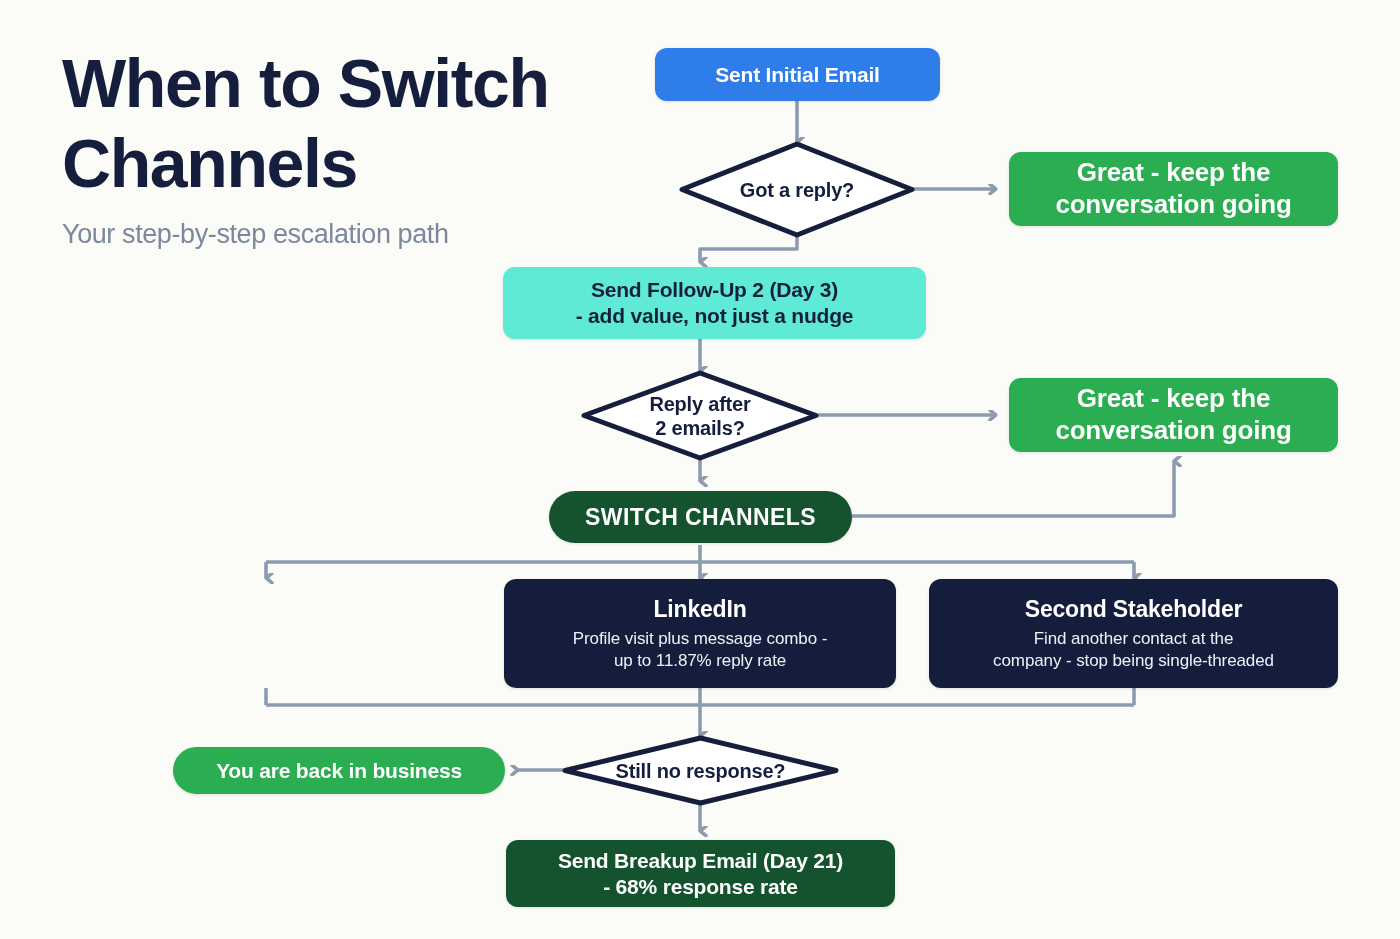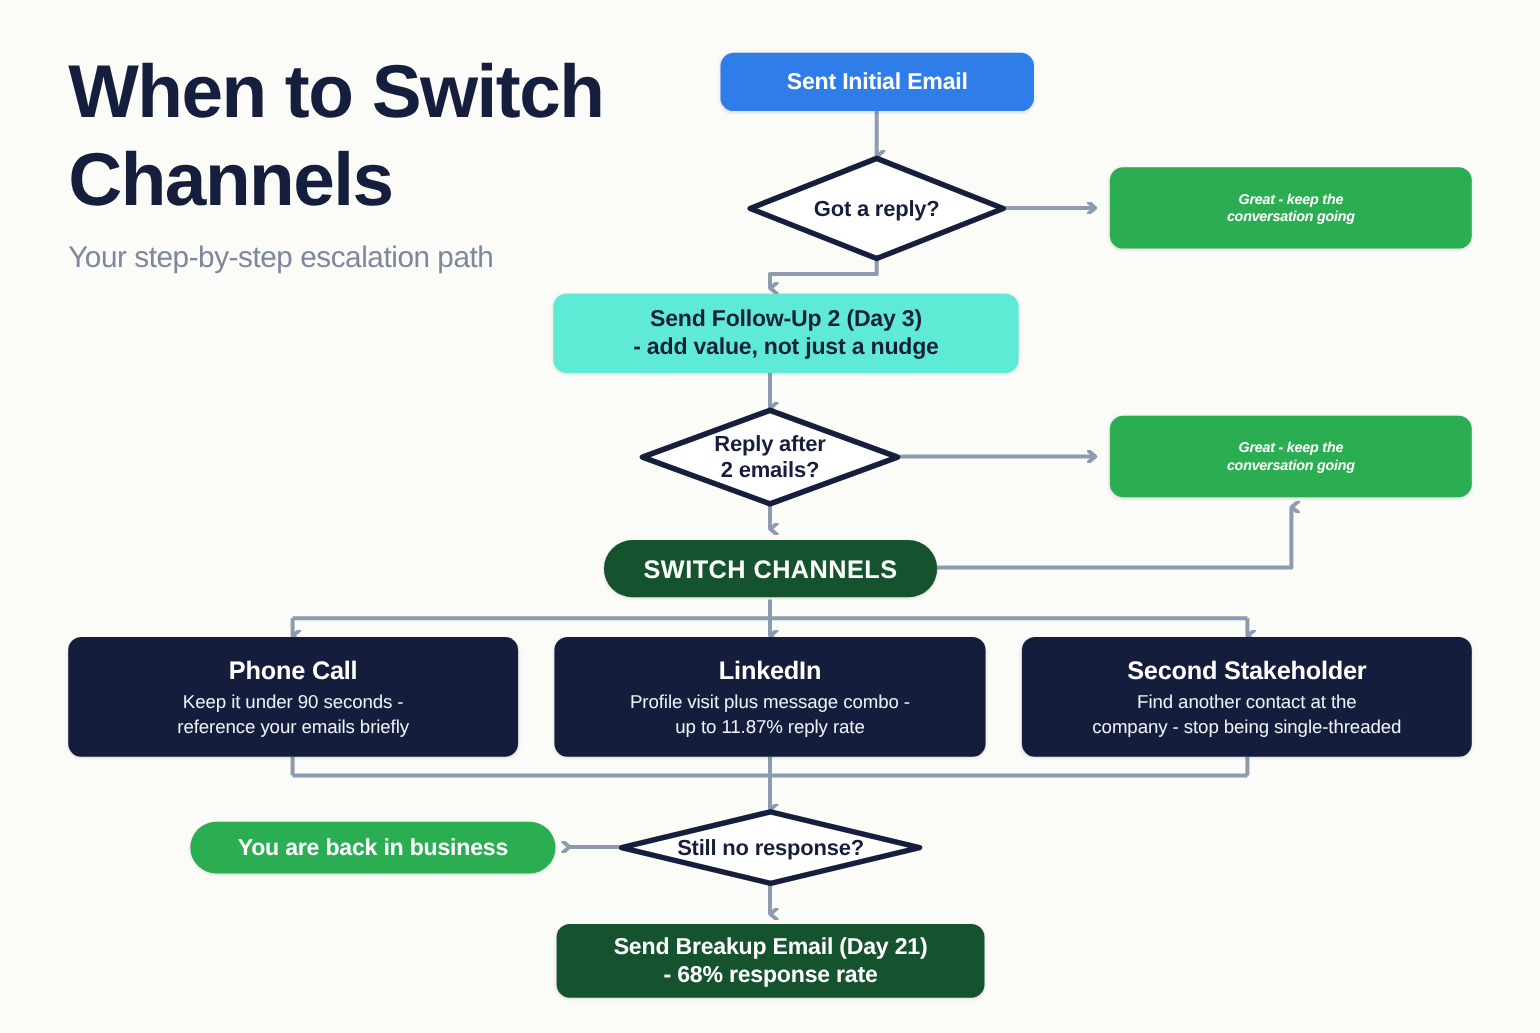--- a/index.html
+++ b/index.html
@@ -85,21 +85,21 @@
     line-height: 1.22;
   }
   .node .desc {
     font-weight: 400;
     line-height: 1.27;
     letter-spacing: -0.1px;
   }
 
   
   .t-step   .title { font-size: 21px; }
-  .t-result .title { font-size: 13px; font-style: italic; }
+  .t-result .title { font-size: 26px; }
   .t-switch .title { font-size: 23px; letter-spacing: 0.4px; }
   .t-card   .title { font-size: 23px; margin-bottom: 5px; }
   .t-card   .desc  { font-size: 17px; color: #eef1f7; }
   .t-final  .title { font-size: 21px; }
 
   
   .diamond {
     position: absolute;
     display: flex;
     align-items: center;
@@ -214,25 +214,20 @@
 
   <div class="node box green t-result" style="left:1009px; top:378px; width:329px; height:74px;">
     <span class="title">Great - keep the</span>
     <span class="title">conversation going</span>
   </div>
 
   <div class="node box orange pill t-switch" style="left:549px; top:491px; width:303px; height:52px;">
     <span class="title">SWITCH CHANNELS</span>
   </div>
 
-  <div class="node box navy t-card" style="left:62px; top:579px; width:409px; height:109px;">
-    <span class="title">Phone Call</span>
-    <span class="desc">Keep it under 90 seconds -</span>
-    <span class="desc">reference your emails briefly</span>
-  </div>
 
   <div class="node box navy t-card" style="left:504px; top:579px; width:392px; height:109px;">
     <span class="title">LinkedIn</span>
     <span class="desc">Profile visit plus message combo -</span>
     <span class="desc">up to 11.87% reply rate</span>
   </div>
 
   <div class="node box navy t-card" style="left:929px; top:579px; width:409px; height:109px;">
     <span class="title">Second Stakeholder</span>
     <span class="desc">Find another contact at the</span>

